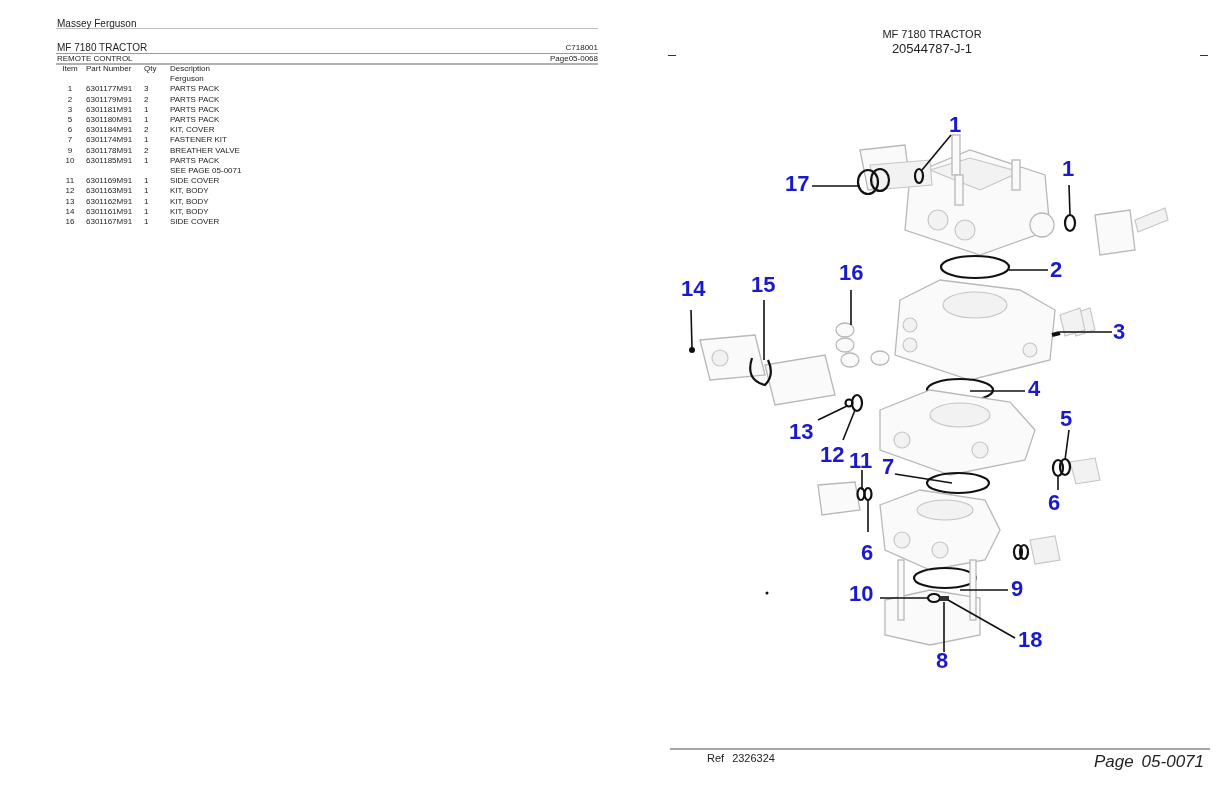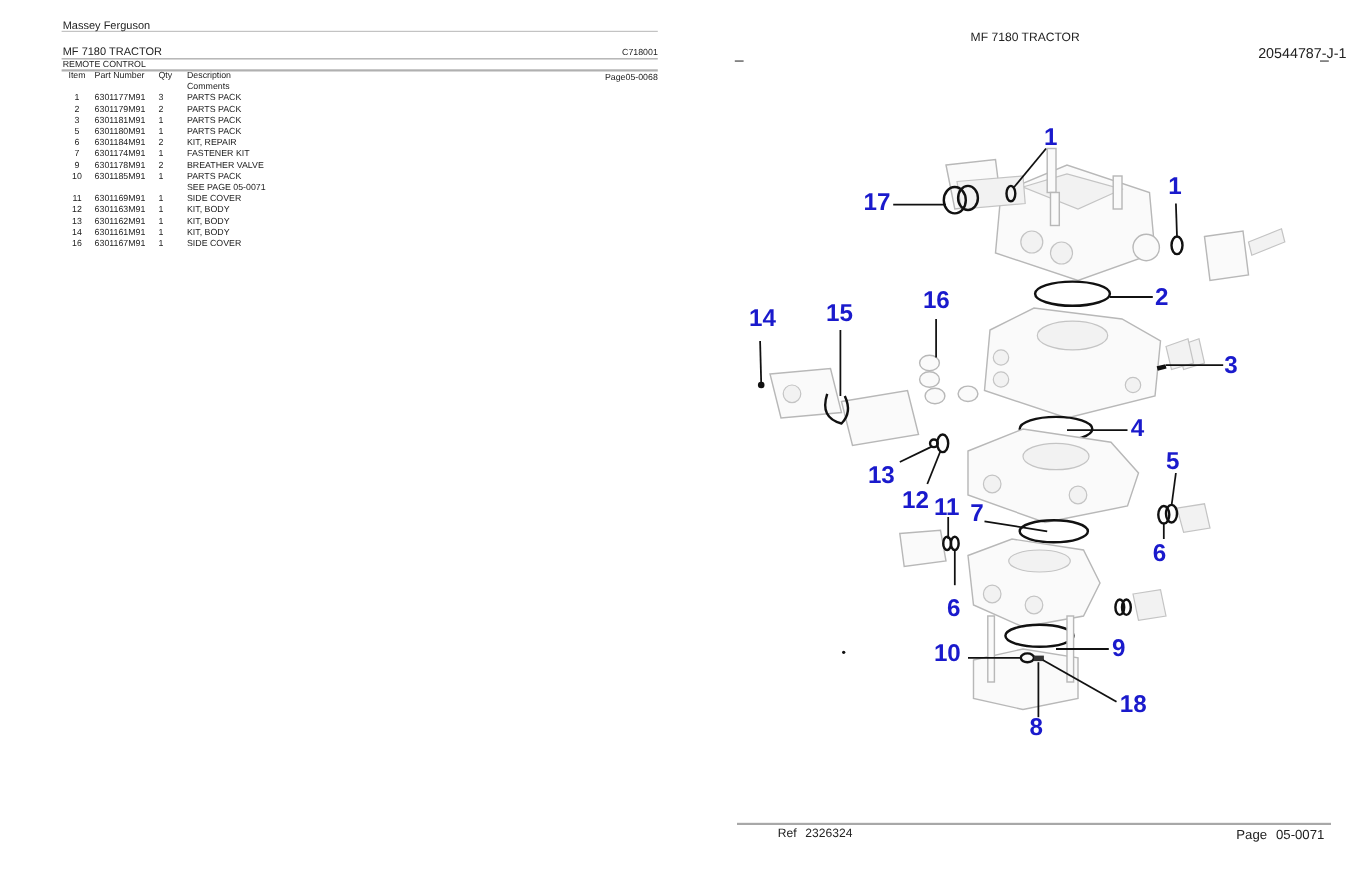--- a/index.html
+++ b/index.html
@@ -3,38 +3,38 @@
 <meta charset="utf-8">
 <style>
   html, body { margin:0; padding:0; background:#ffffff; }
   body { width:1224px; height:792px; position:relative; overflow:hidden; font-family:"Liberation Sans", sans-serif; color:#222; }
   .rule-top { position:absolute; left:56px; top:28px; width:542px; border-top:1px solid #bdbdbd; }
   .brand { position:absolute; left:57px; top:18px; font-size:10px; }
   .model { position:absolute; left:57px; top:42px; font-size:10px; }
   .code { position:absolute; right:626px; top:43px; font-size:8px;text-align:center; }
   .rule-mid { position:absolute; left:56px; top:53px; width:542px; border-top:1px solid #9a9a9a; }
   .section { position:absolute; left:57px; top:54px; font-size:8px; }
-  .pageref { position:absolute; right:626px; top:66px; font-size:8px; }
+  .pageref { position:absolute; right:626px; top:54px; font-size:8px; }
   .rule-bot { position:absolute; left:56px; top:63px; width:542px; border-top:2px solid #b0b0b0; }
   table.parts { position:absolute; left:56px; top:64px; border-collapse:collapse; font-size:8px; line-height:10.2px; }
   table.parts th { font-weight:normal; text-align:left; padding:0;margin-top:20px; }
   table.parts td { padding:0; vertical-align:top; }
   .c-item { width:28px; text-align:center !important; }
   .c-part { width:58px; padding-left:2px !important; }
   .c-qty { width:24px; text-align:left; }
   .c-desc { width:120px; padding-left:2px !important; }
 
   .right-title { position:absolute; left:640px; width:584px; text-align:center; }
   .rt1 { top:28px; font-size:11px; }
-  .rt2 { top:41px; font-size:13px;text-align:right; }
+  .rt2 { top:41px; font-size:13px; }
   .dash { position:absolute; top:55px; width:8px; border-top:1px solid #333; }
   .dash.l { left:668px; } .dash.r { left:1200px; }
   .foot-rule { position:absolute; left:670px; top:748px; width:540px; border-top:2px solid #a8a8a8; }
   .foot-ref { position:absolute; left:674px; top:752px; font-size:11px;margin-left:33px; }
-  .foot-page { position:absolute; right:20px; top:752px; font-size:12px; }
+  .foot-page { position:absolute; right:20px; top:752px; font-size:17px;font-style:italic; }
   .foot-ref span, .foot-page span { margin-right:8px; }
 
   svg.diagram { position:absolute; left:640px; top:90px; }
   .callout { font-family:"Liberation Sans", sans-serif; font-weight:bold; font-size:22px; fill:#1a1acc; }
   .part { fill:#fafafa; stroke:#b8b8b8; stroke-width:1.3; }
   .part2 { fill:#f2f2f2; stroke:#c4c4c4; stroke-width:1.1; }
   .ring { fill:none; stroke:#111; stroke-width:2.2; }
   .lead { stroke:#111; stroke-width:1.6; fill:none; }
 </style>
 </head>
@@ -54,21 +54,21 @@
     <tr>
       <th class="c-item">Item</th>
       <th class="c-part">Part Number</th>
       <th class="c-qty">Qty</th>
       <th class="c-desc">Description</th>
     </tr>
     <tr>
       <th></th>
         <th></th>
         <th></th>
-      <th class="c-desc">Comments</th>
+      <th class="c-desc">Ferguson</th>
     </tr>
   </thead>
   <tbody id="parts-body">
       <tr>
         <td class="c-item">1</td>
         <td class="c-part">6301177M91</td>
         <td class="c-qty">3</td>
         <td class="c-desc">PARTS PACK</td>
       </tr>
       <tr>
@@ -86,21 +86,21 @@
       <tr>
         <td class="c-item">5</td>
         <td class="c-part">6301180M91</td>
         <td class="c-qty">1</td>
         <td class="c-desc">PARTS PACK</td>
       </tr>
       <tr>
         <td class="c-item">6</td>
         <td class="c-part">6301184M91</td>
         <td class="c-qty">2</td>
-        <td class="c-desc">KIT, REPAIR</td>
+        <td class="c-desc">KIT, COVER</td>
       </tr>
       <tr>
         <td class="c-item">7</td>
         <td class="c-part">6301174M91</td>
         <td class="c-qty">1</td>
         <td class="c-desc">FASTENER KIT</td>
       </tr>
       <tr>
         <td class="c-item">9</td>
         <td class="c-part">6301178M91</td>

